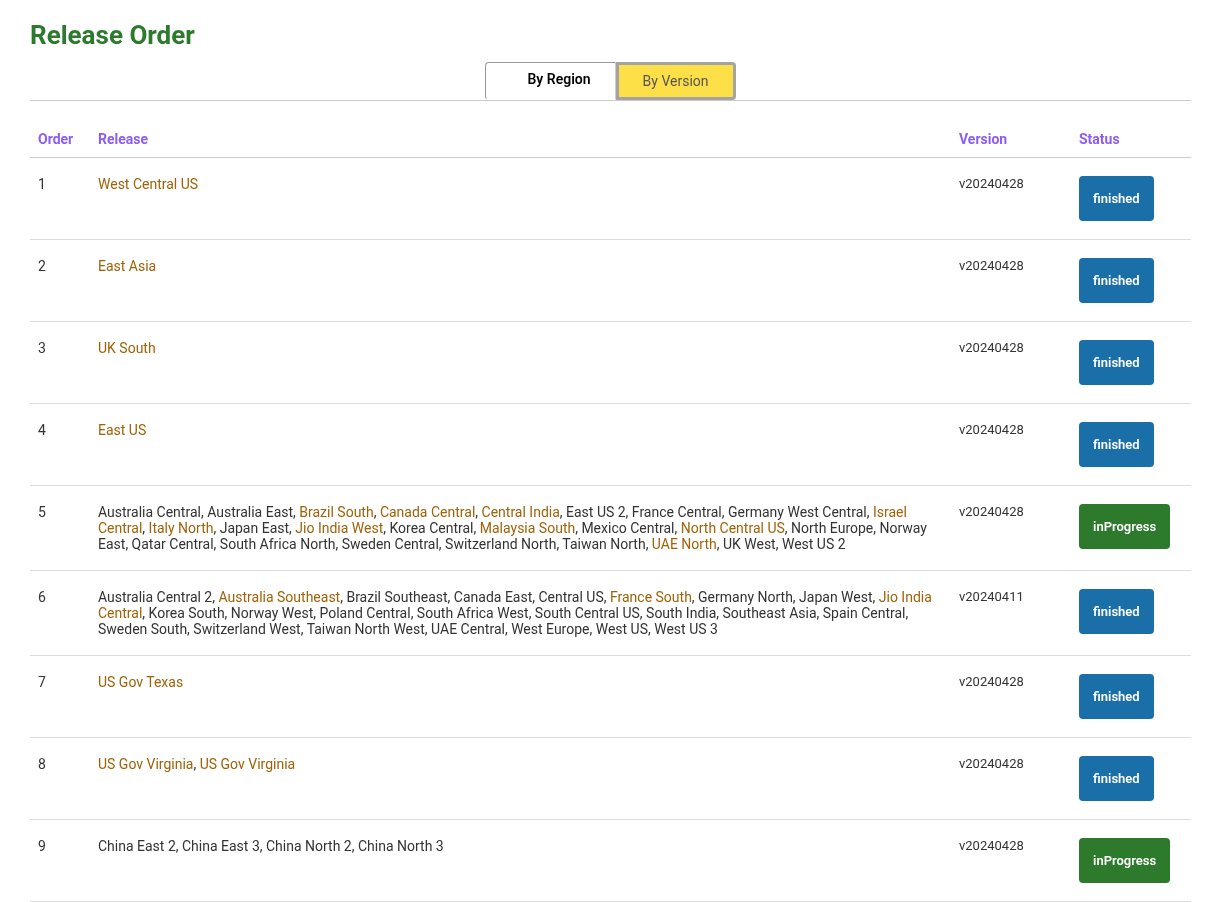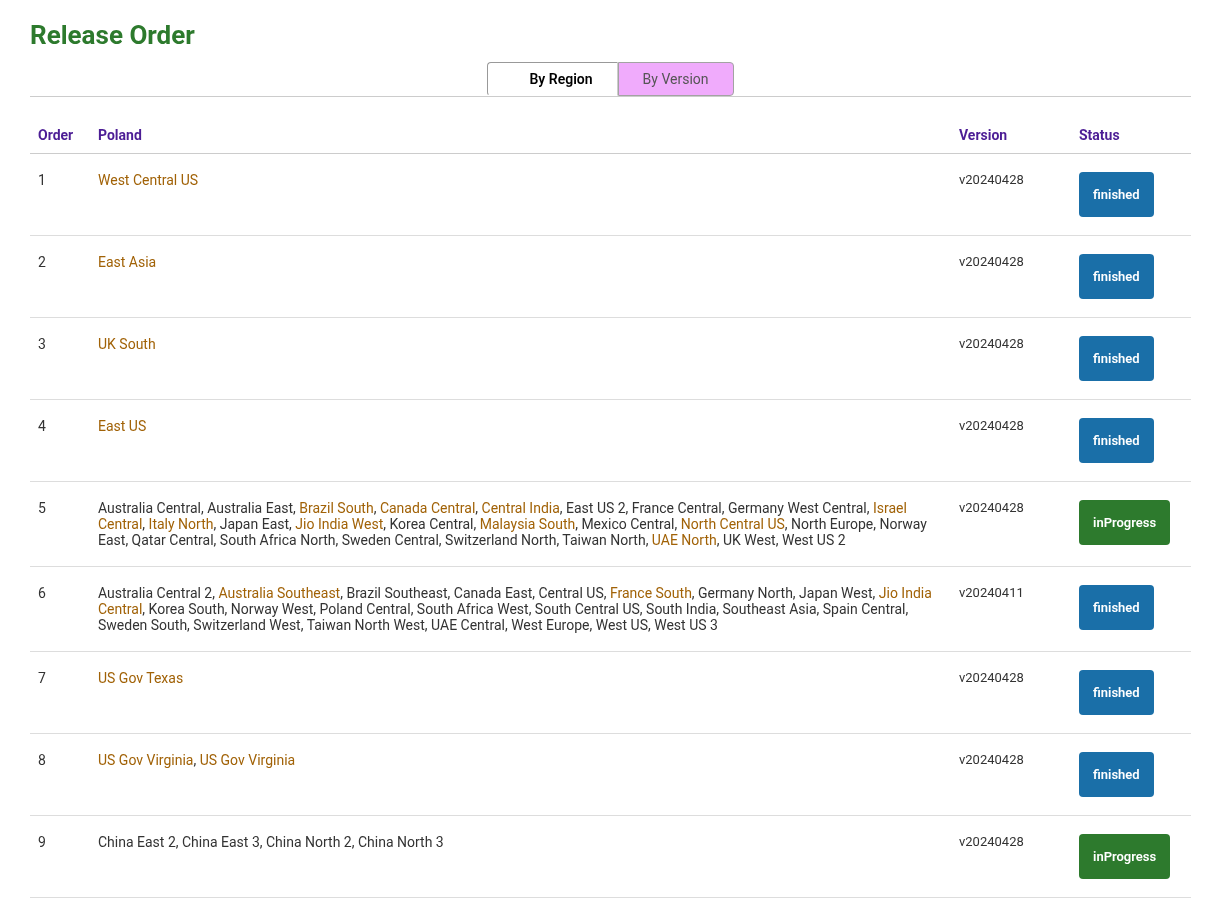--- a/index.html
+++ b/index.html
@@ -16,23 +16,23 @@
       font-weight: 700;
       margin-bottom: 12px;
     }
     .tabs {
       display: flex;
       justify-content: center;
       margin-bottom: 0;
     }
     .tab {
       padding: 8px 24px;
-      border: 1px solid #a3a3a3;
+      border: 3px solid #a3a3a3;
       cursor: pointer;
-      background: #f0abfc;
+      background: #fde047;
       font-size: 14px;
       color: #555;
     }
     .tab.active {
       background: #fff;
       border-bottom: 1px solid #fff;
       font-weight: 600;
       color: #000;
       border-top: 1px solid #999;
       border-left: 1px solid #999;
@@ -52,21 +52,21 @@
     table {
       width: 100%;
       border-collapse: collapse;
       margin-top: 10px;
     }
     thead th {
       text-align: left;
       padding: 10px 8px;
       font-weight: 700;
       font-size: 14px;
-      color: #4c1d95;
+      color: #8b5cf6;
       border-bottom: 1px solid #ccc;
     }
     tbody td {
       padding: 18px 8px;
       vertical-align: top;
       border-bottom: 1px solid #ddd;
       font-size: 14px;
     }
     .col-order {
       width: 60px;
@@ -113,21 +113,21 @@
 <div class="tabs">
   <div class="tab active">By Region</div>
   <div class="tab">By Version</div>
 </div>
 <div class="tab-divider"></div>
 
 <table>
   <thead>
     <tr>
       <th class="col-order">Order</th>
-      <th class="col-regions">Poland</th>
+      <th class="col-regions">Release</th>
       <th class="col-version">Version</th>
       <th class="col-status">Status</th>
     </tr>
   </thead>
   <tbody id="table-body">
   <tr>
         <td class="col-order">1</td>
         <td class="col-regions"><a href="#" class="region-link">West Central US</a></td>
         <td class="col-version version-text">v20240428</td>
         <td class="col-status"><span class="badge badge-finished">finished</span></td>

